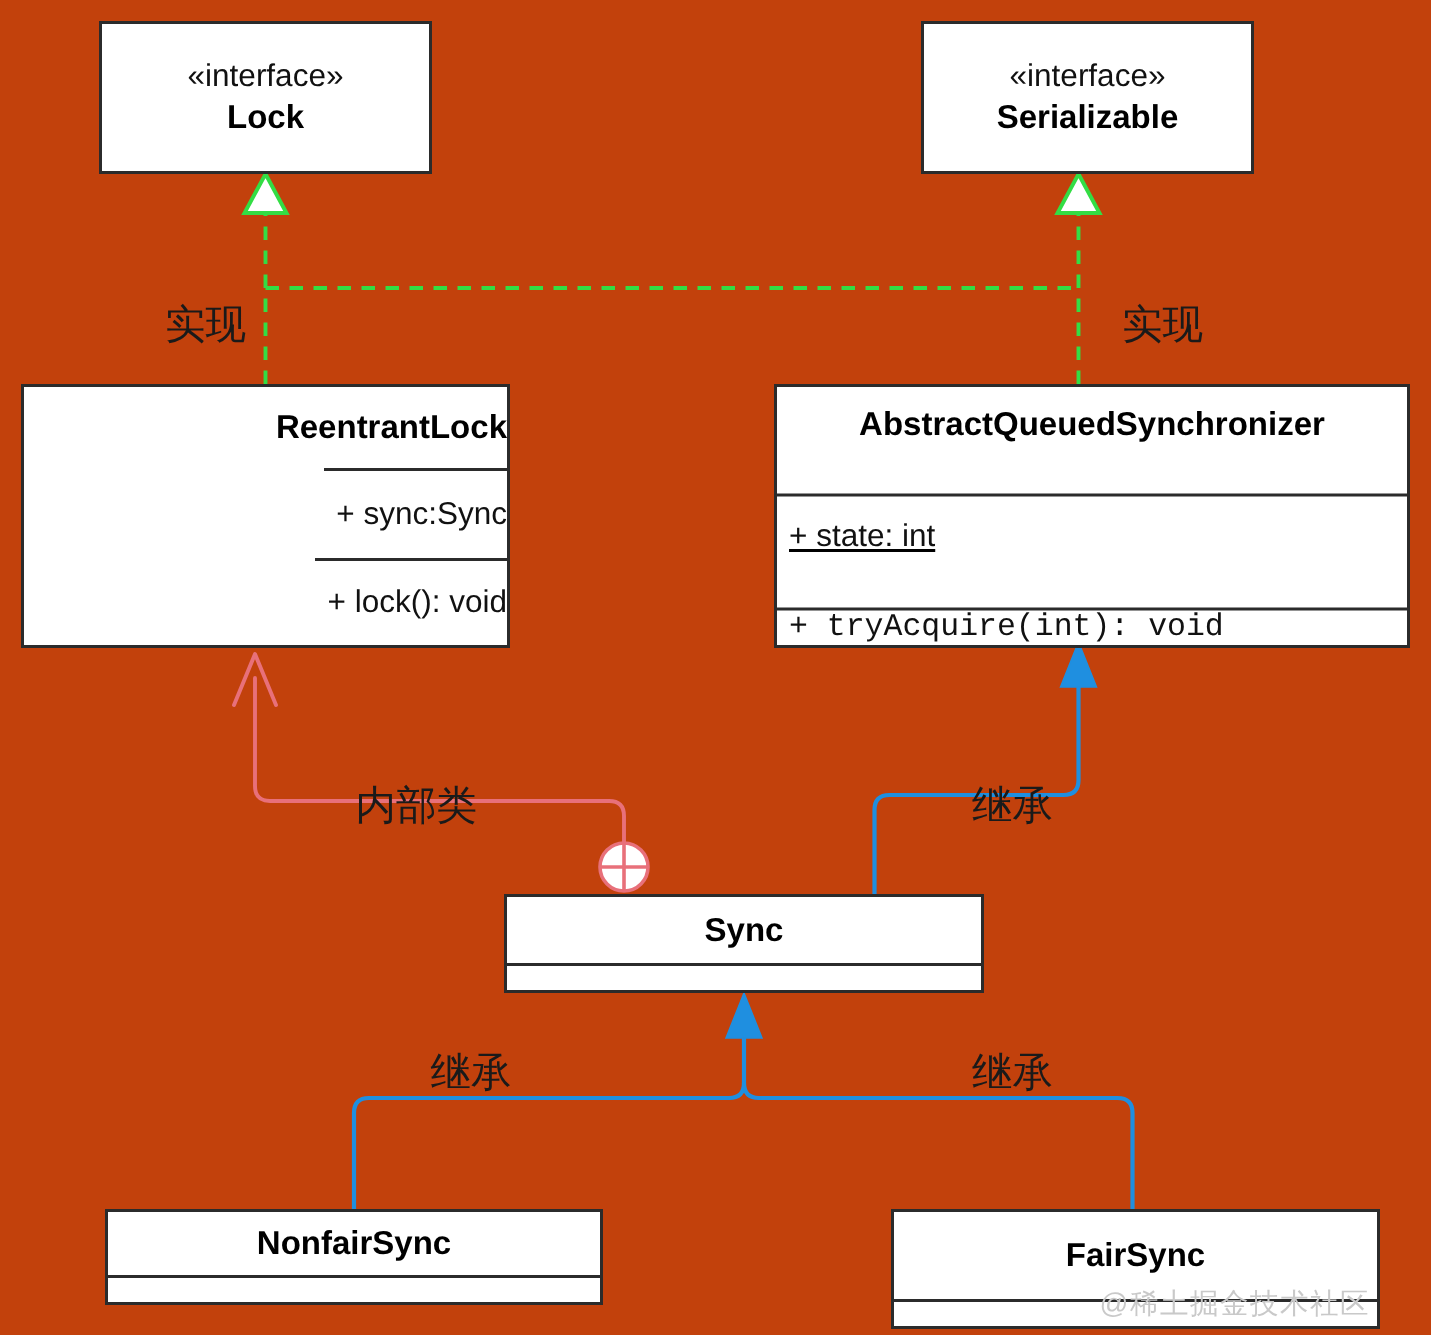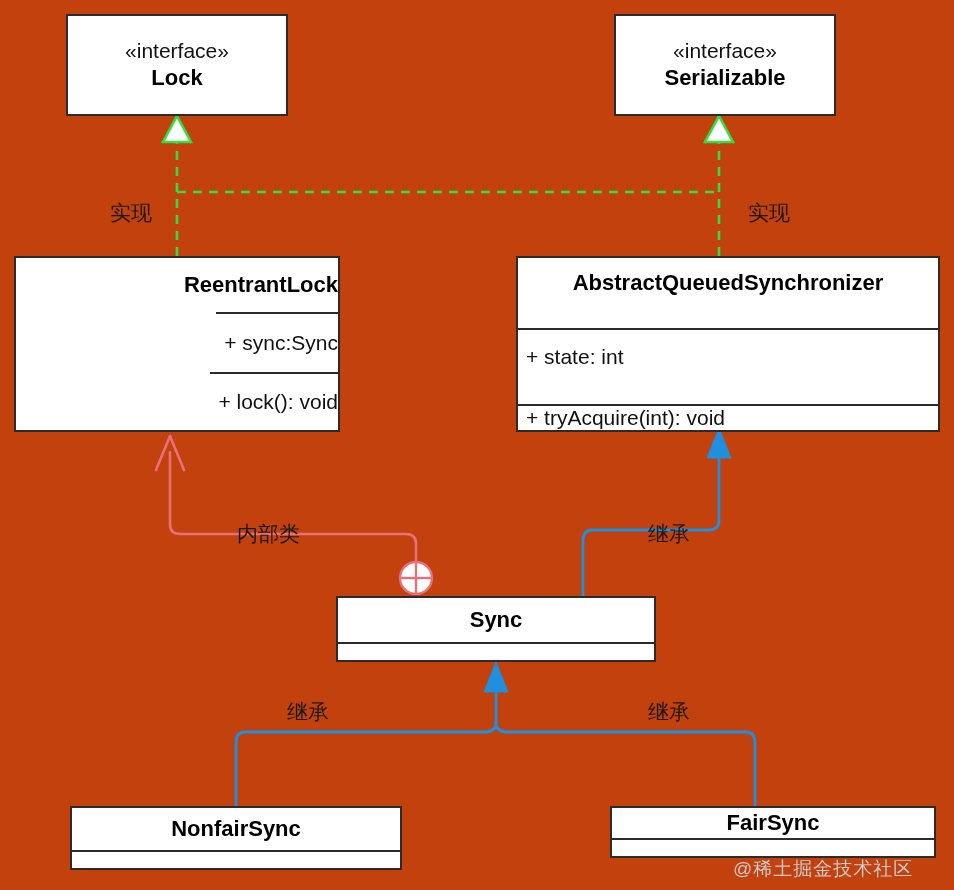--- a/index.html
+++ b/index.html
@@ -62,21 +62,21 @@
     color: #111111;
     padding-left: 8px;
   }
   .empty-compartment {
     height: 18px;
   }
 
   
   .edge-label {
     position: absolute;
-    font-size: 21px;
+    font-size: 27px;
     color: #1a1a1a;
     white-space: nowrap;
     line-height: 1;
     font-family: Liberation Serif, serif;
   }
 
   .watermark {
     position: absolute;
     font-size: 19px;
     color: #c9c9c9;
@@ -161,43 +161,43 @@
     </div>
     <div class="compartment" style="flex:1;">
       <div class="member">+ lock(): void</div>
     </div>
   </div>
 
   <div class="node" style="left:516px; top:256px; width:424px; height:176px;gap:20px;">
     <div class="compartment head" style="height:54px;">
       <div class="cname">AbstractQueuedSynchronizer</div>
     </div>
-    <div class="compartment" style="height:60px;">
+    <div class="compartment" style="height:60px;text-decoration:underline;">
       <div class="member">+ state: int</div>
     </div>
-    <div class="compartment" style="flex:1;">
+    <div class="compartment" style="flex:1;font-family:Liberation Mono, monospace;">
       <div class="member">+ tryAcquire(int): void</div>
     </div>
   </div>
 
   <div class="node" style="left:336px; top:596px; width:320px; height:66px;">
     <div class="compartment head" style="flex:1;">
       <div class="cname">Sync</div>
     </div>
     <div class="compartment empty-compartment"></div>
   </div>
 
   <div class="node" style="left:70px; top:806px; width:332px; height:64px;">
     <div class="compartment head" style="flex:1;">
       <div class="cname">NonfairSync</div>
     </div>
     <div class="compartment empty-compartment"></div>
   </div>
 
-  <div class="node" style="left:610px; top:806px; width:326px; height:52px;">
+  <div class="node" style="left:594px; top:806px; width:326px; height:80px;">
     <div class="compartment head" style="flex:1;">
       <div class="cname">FairSync</div>
     </div>
     <div class="compartment empty-compartment"></div>
   </div>
 
   <div class="edge-label" style="left:110px; top:203px;">实现</div>
 
   <div class="edge-label" style="left:748px; top:203px;">实现</div>
 

